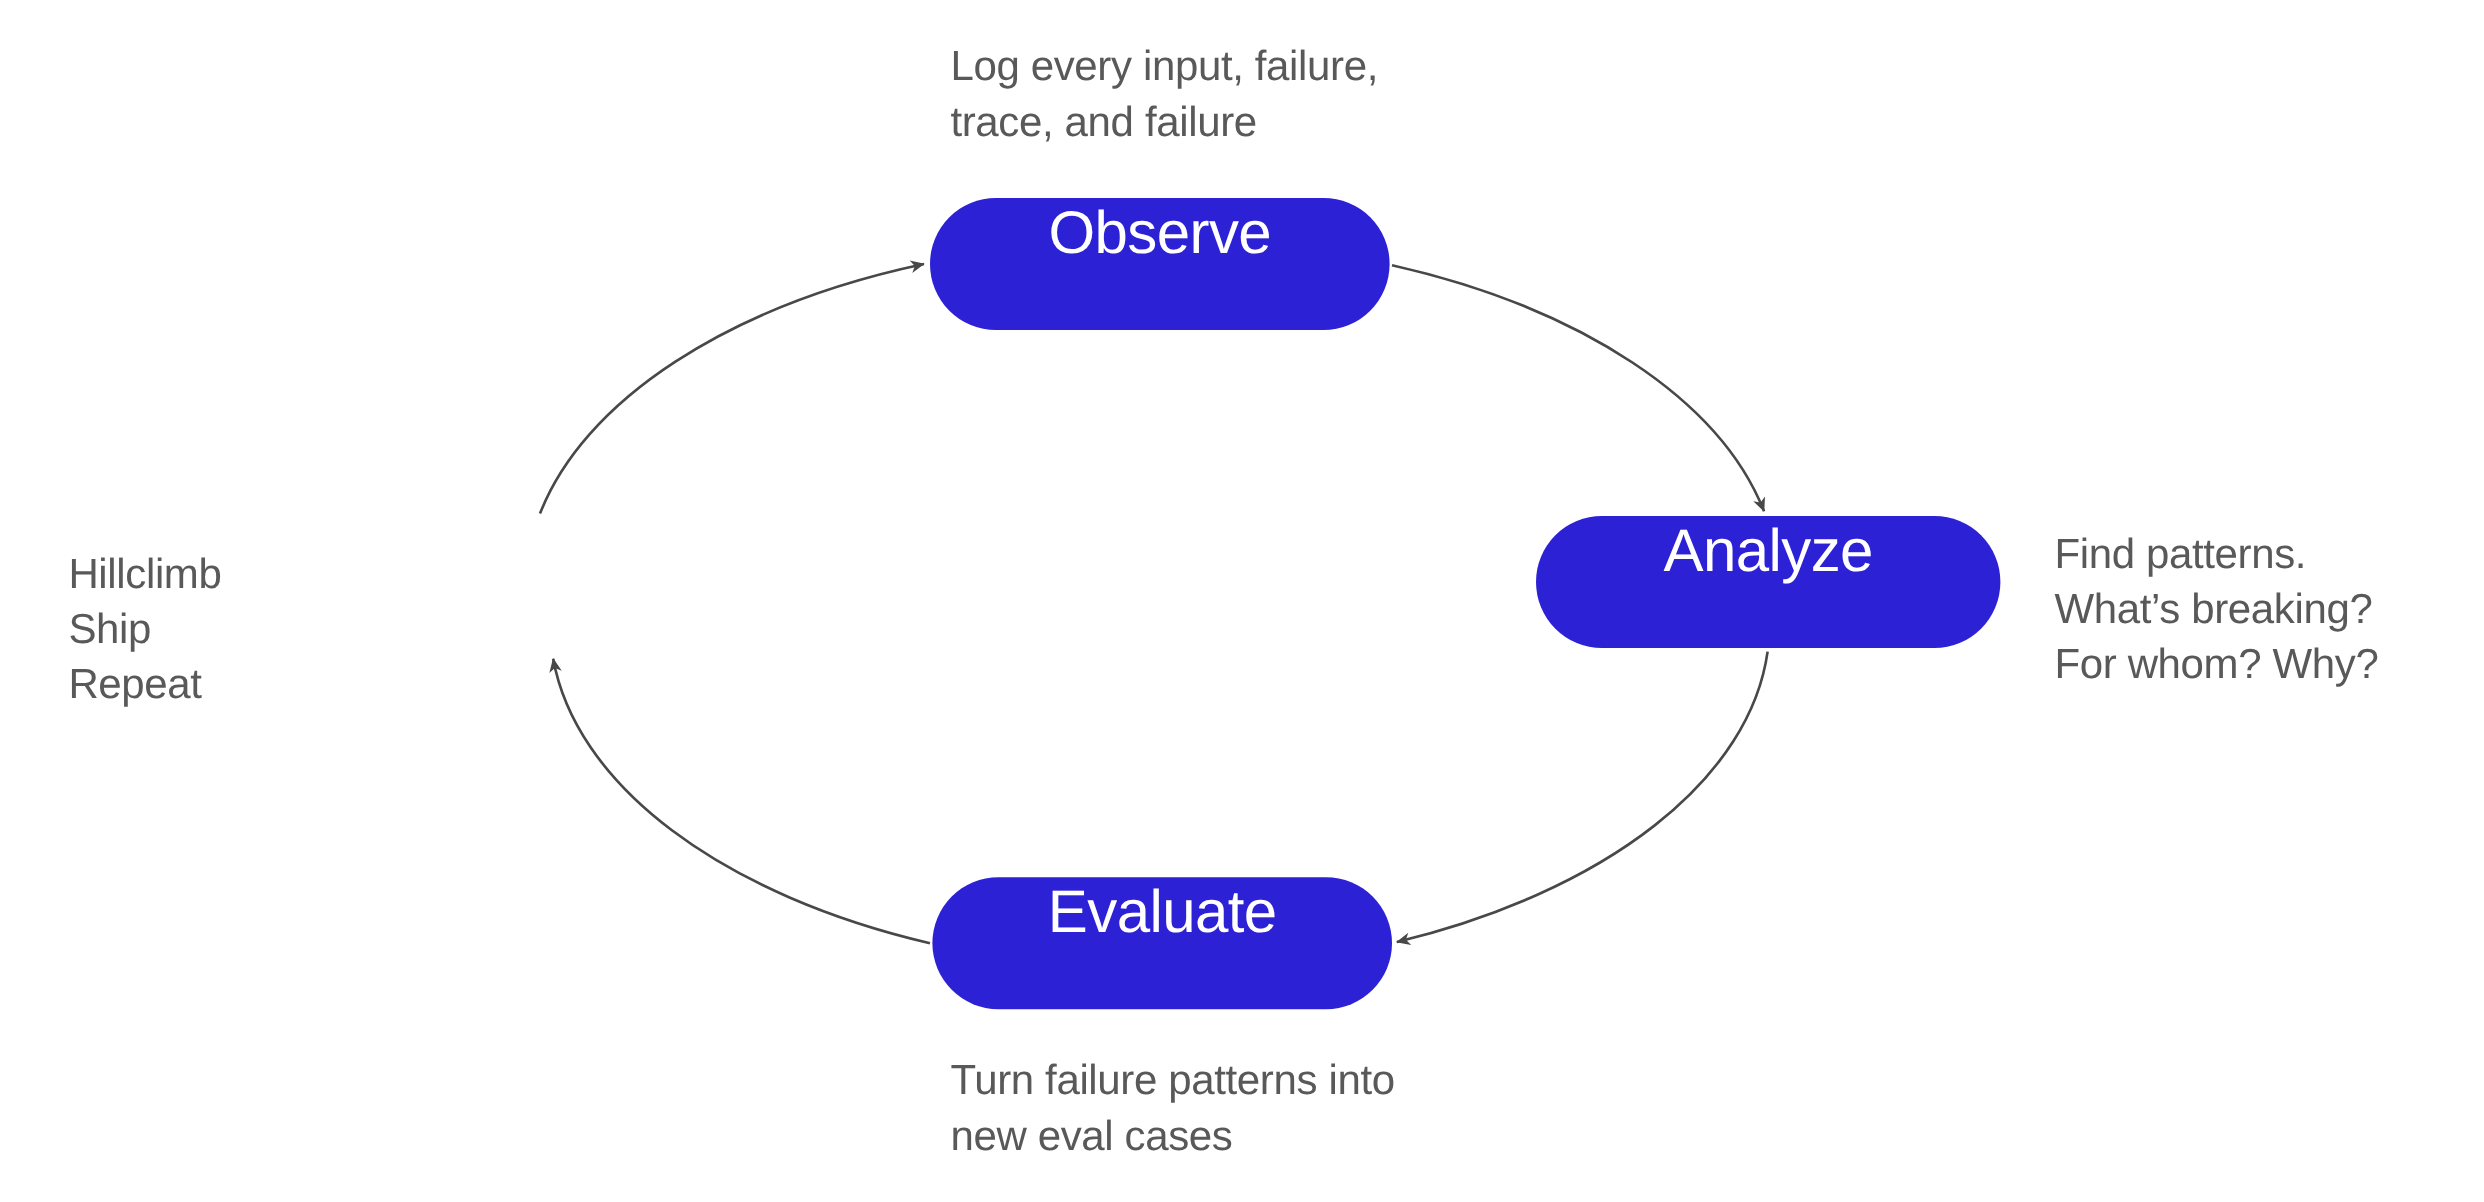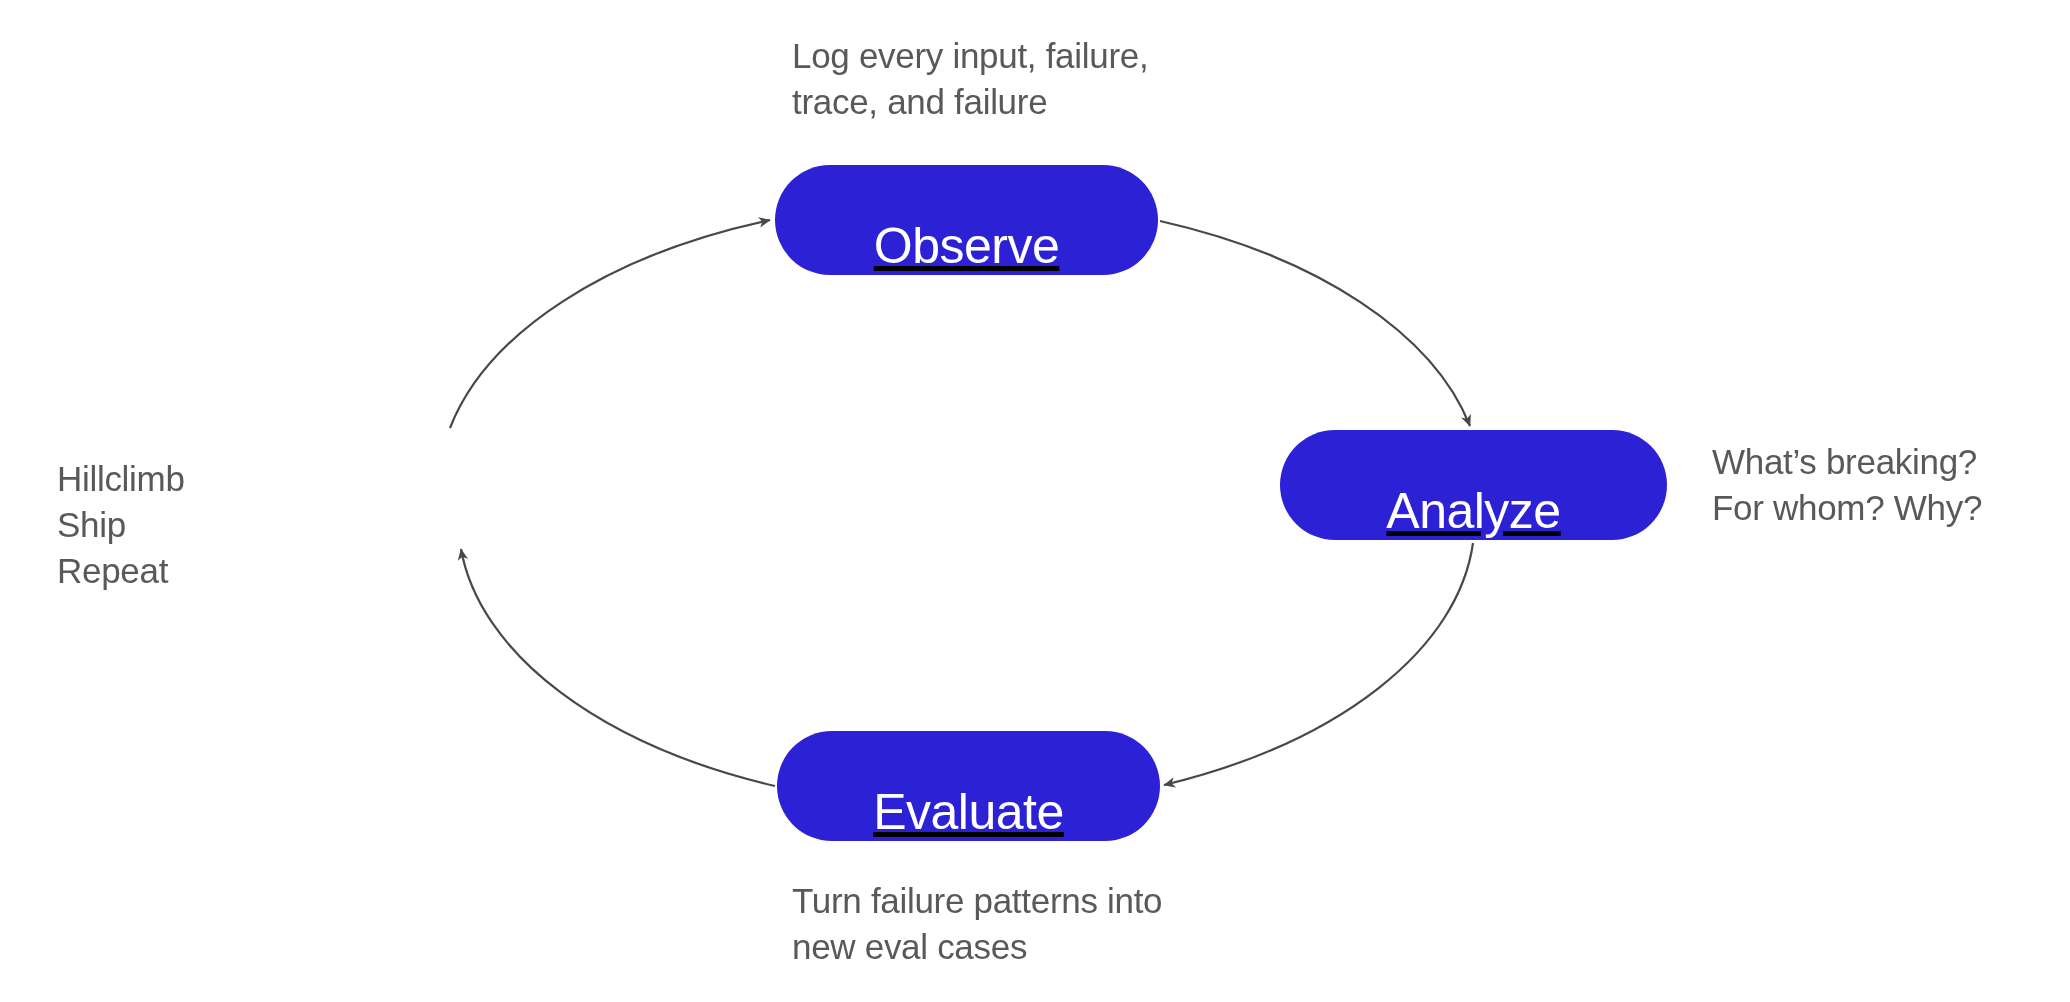--- a/index.html
+++ b/index.html
@@ -26,23 +26,22 @@
   .arrows path.edge {
     fill: none;
     stroke: var(--arrow, #484848);
     stroke-width: 2.2;
   }
   .pill {
     position: absolute;
     background: var(--node-fill, #2d21d6);
     border-radius: 56px;
     display: flex;
-    align-items: flex-end;
+    align-items: flex-start;
     justify-content: center;
-    text-decoration: underline;
   }
   .pill .pill-label {
     color: var(--node-text, #ffffff);
     font-size: 50px;
     font-weight: 500;
     letter-spacing: -0.5px;
     white-space: nowrap;
   }
   .note {
     position: absolute;
@@ -92,20 +91,21 @@
     <span class="pill-label">Evaluate</span>
   </div>
 
 
   <div class="note note-observe">
     <div>Log every input, failure,</div>
     <div>trace, and failure</div>
   </div>
 
   <div class="note note-analyze">
+    <div>Find patterns.</div>
     <div>What’s breaking?</div>
     <div>For whom? Why?</div>
   </div>
 
   <div class="note note-evaluate">
     <div>Turn failure patterns into</div>
     <div>new eval cases</div>
   </div>
 
   <div class="note note-improve">

